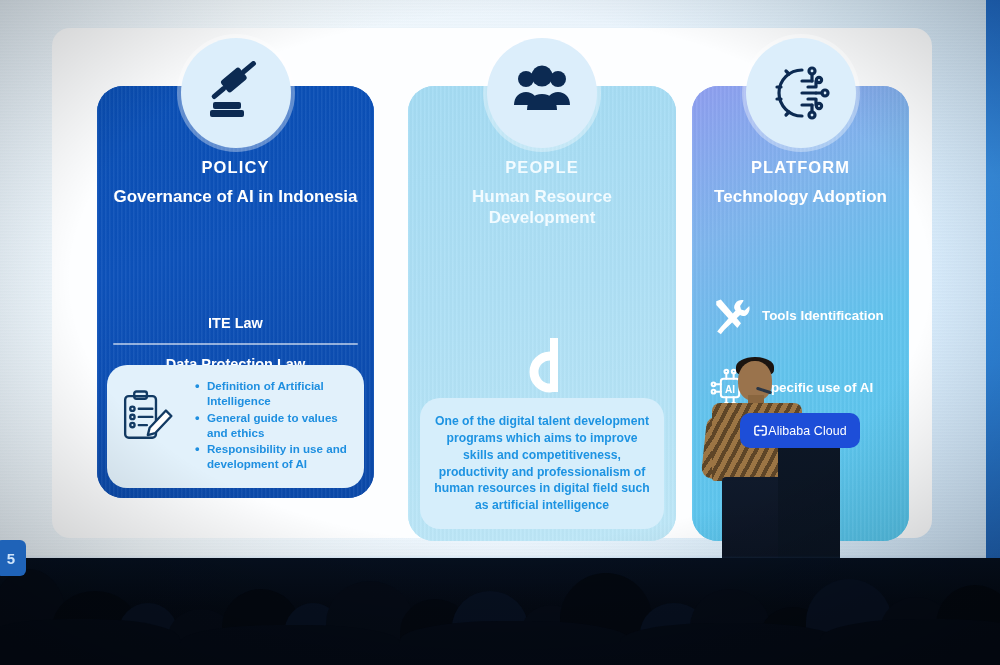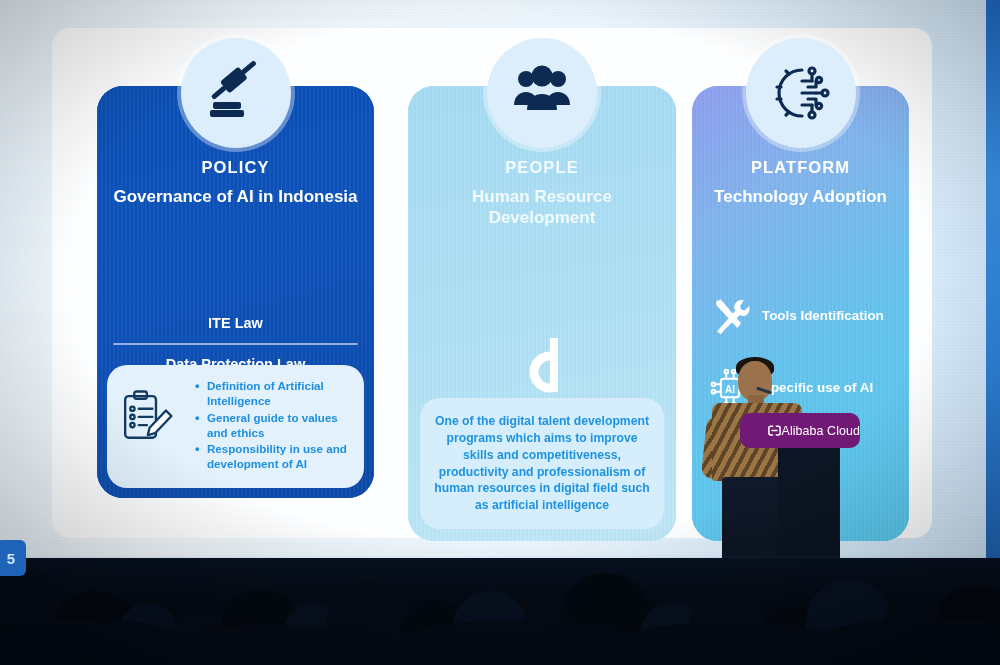--- a/index.html
+++ b/index.html
@@ -147,22 +147,22 @@
 
   
   .speaker-wrap { position:absolute; left:690px; top:355px; width:210px; height:230px; }
 
   .podium-col {
     position:absolute; left:88px; top:62px; width:62px; height:168px;
     background:linear-gradient(180deg,#0d1726 0%,#0a1320 100%);
   }
   .podium-sign {
     position:absolute; left:50px; top:58px; width:120px; height:35px;
-    background:#701a75; border-radius:10px;
-    display:flex; align-items:center; justify-content:flex-end; 
+    background:#1d4ed8; border-radius:10px;
+    display:flex; align-items:center; justify-content:center; 
     z-index:6;
   }
   .podium-sign svg { width:15px; height:15px; display:block; }
   .podium-sign span { color:#fff; font-size:12.4px; font-weight:400; letter-spacing:.1px; }
 
   .spk-head {
     position:absolute; left:48px; top:6px; width:34px; height:40px;
     background:#9a734c; border-radius:48% 48% 44% 44%;
   }
   .spk-hair {

